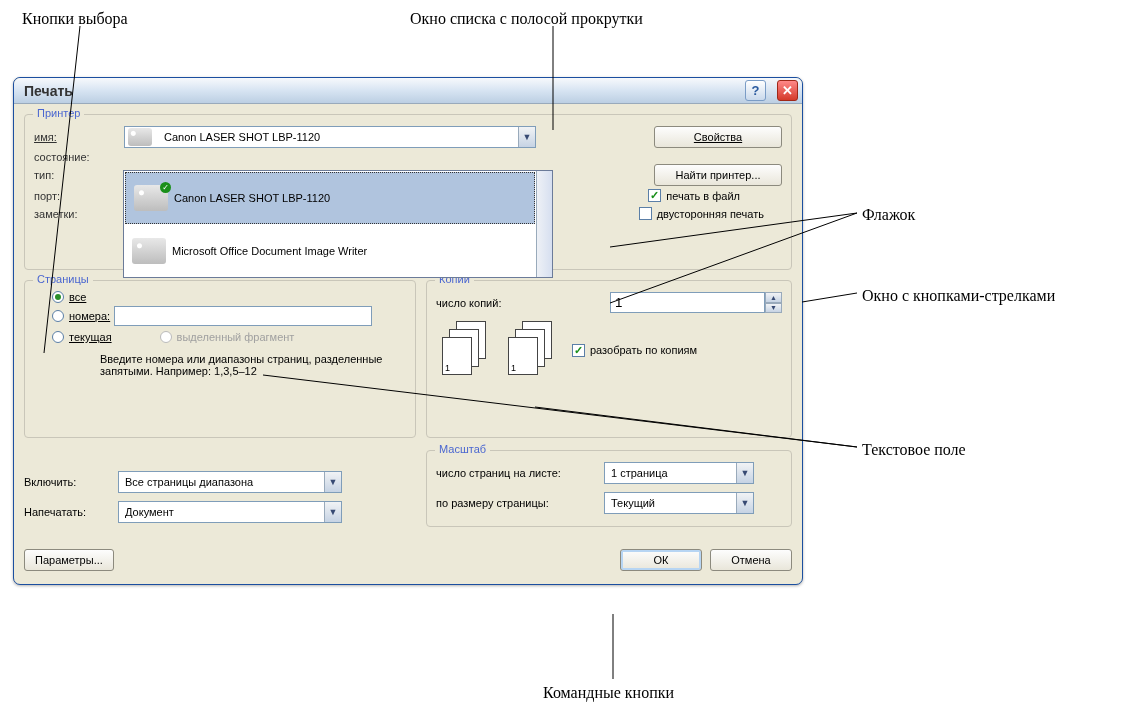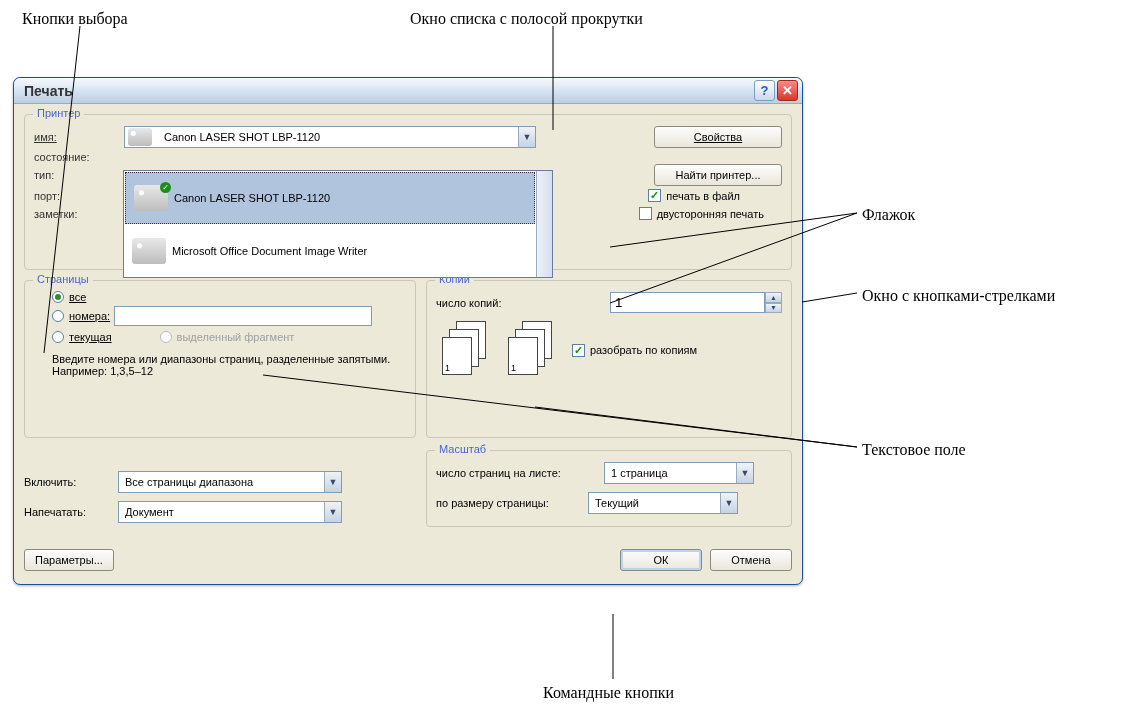--- a/index.html
+++ b/index.html
@@ -31,20 +31,21 @@
     box-shadow: 0 1px 3px rgba(0,0,0,0.3);
   }
   .titlebar {
     height: 26px;
     background: linear-gradient(to bottom, #f7f9fc, #d7e4f2 50%, #bccfe3);
     border-bottom: 1px solid #9ab;
     border-radius: 7px 7px 0 0;
     display: flex;
     align-items: center;
     padding: 0 4px 0 10px;
+    gap: 9px;
   }
   .titlebar .title {
     font-size: 14px;
     font-weight: bold;
     color: #333;
     flex: 1;
   }
   .title-btn {
     width: 21px; height: 21px;
     margin-left: 2px;
@@ -275,21 +276,21 @@
           <div class="rdo">
             <span class="radio"></span>
             <span class="under">текущая</span>
           </div>
           <div style="width:48px;"></div>
           <div class="rdo disabled">
             <span class="radio" style="border-color:#bbb;"></span>
             <span>выделенный фрагмент</span>
           </div>
         </div>
-        <div style="margin-top:8px;">Введите номера или диапазоны страниц, разделенные запятыми. Например: 1,3,5–12</div>
+        <div style="margin-top:8px;margin-left:48px;">Введите номера или диапазоны страниц, разделенные запятыми. Например: 1,3,5–12</div>
       </div>
 
       <div class="group" style="flex:1; height:158px;">
         <span class="group-title">Копии</span>
         <div class="row">
           <span style="width:110px;">число копий:</span>
           <div style="flex:1"></div>
           <div class="spinner">
             <input class="textfield" value="1" style="">
             <div class="spinbtns">
@@ -345,21 +346,21 @@
       <div class="group" style="flex:1;">
         <span class="group-title">Масштаб</span>
         <div class="row">
           <span style="width:168px;">число страниц на листе:</span>
           <div class="combo" style="width:150px;">
             <span class="txt">1 страница</span>
             <div class="arrow">▼</div>
           </div>
         </div>
         <div class="row" style="margin-top:8px;">
-          <span style="width:152px;">по размеру страницы:</span>
+          <span style="width:168px;">по размеру страницы:</span>
           <div class="combo" style="width:150px;">
             <span class="txt">Текущий</span>
             <div class="arrow">▼</div>
           </div>
         </div>
       </div>
     </div>
 
     <div class="row" style="margin-top:22px;">
       <div class="btn">

